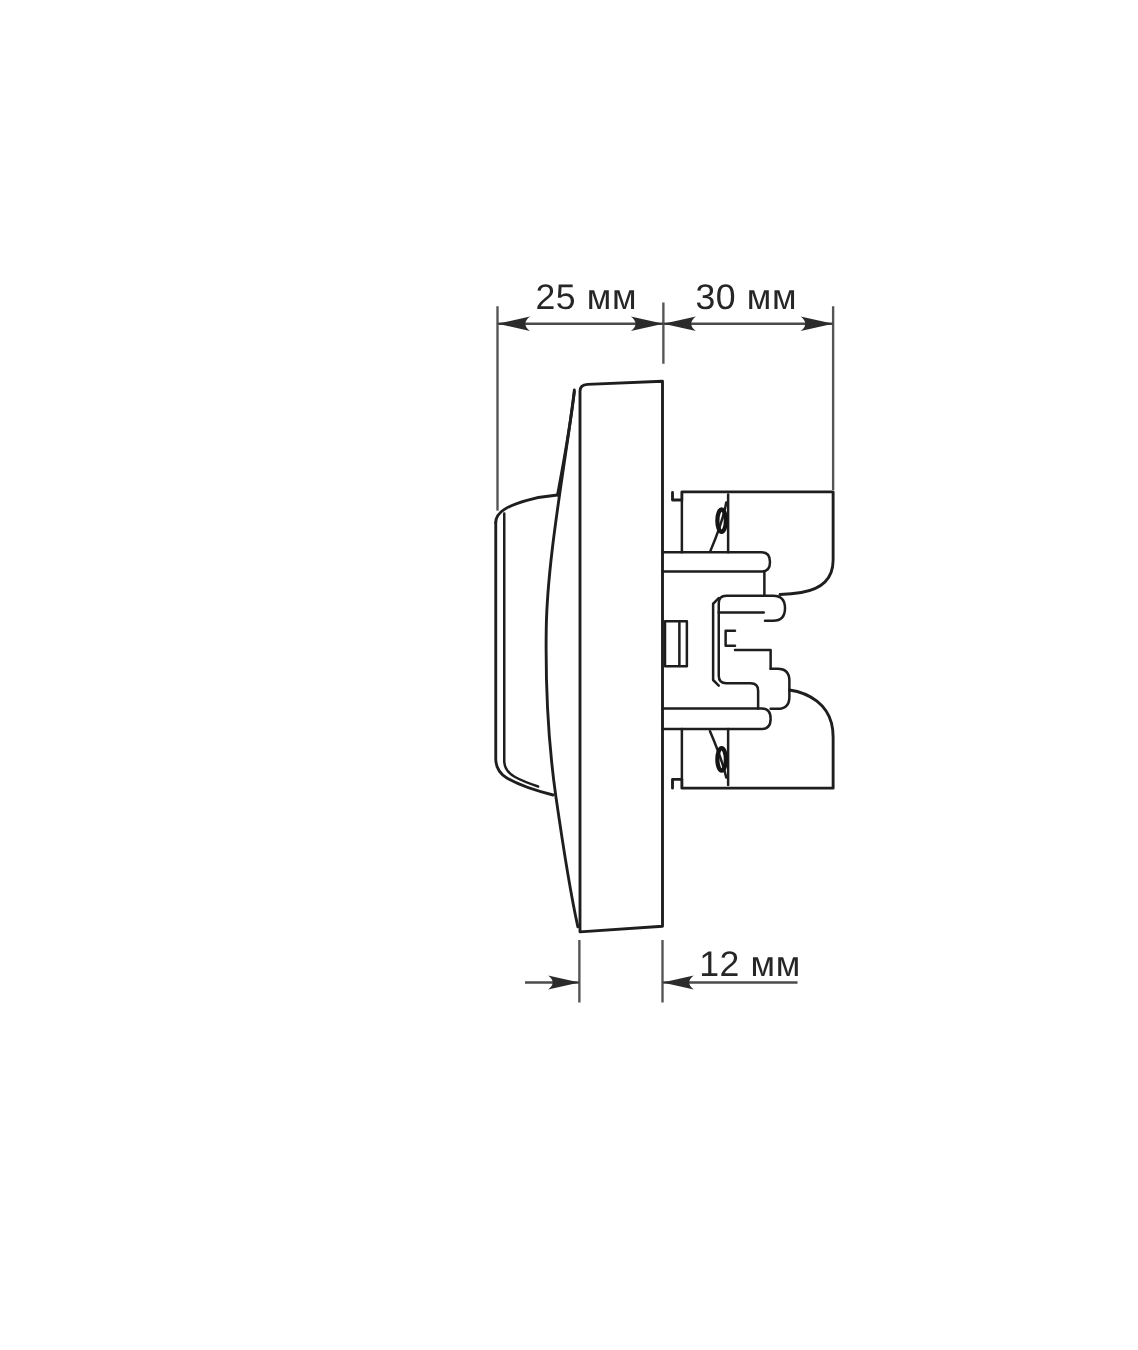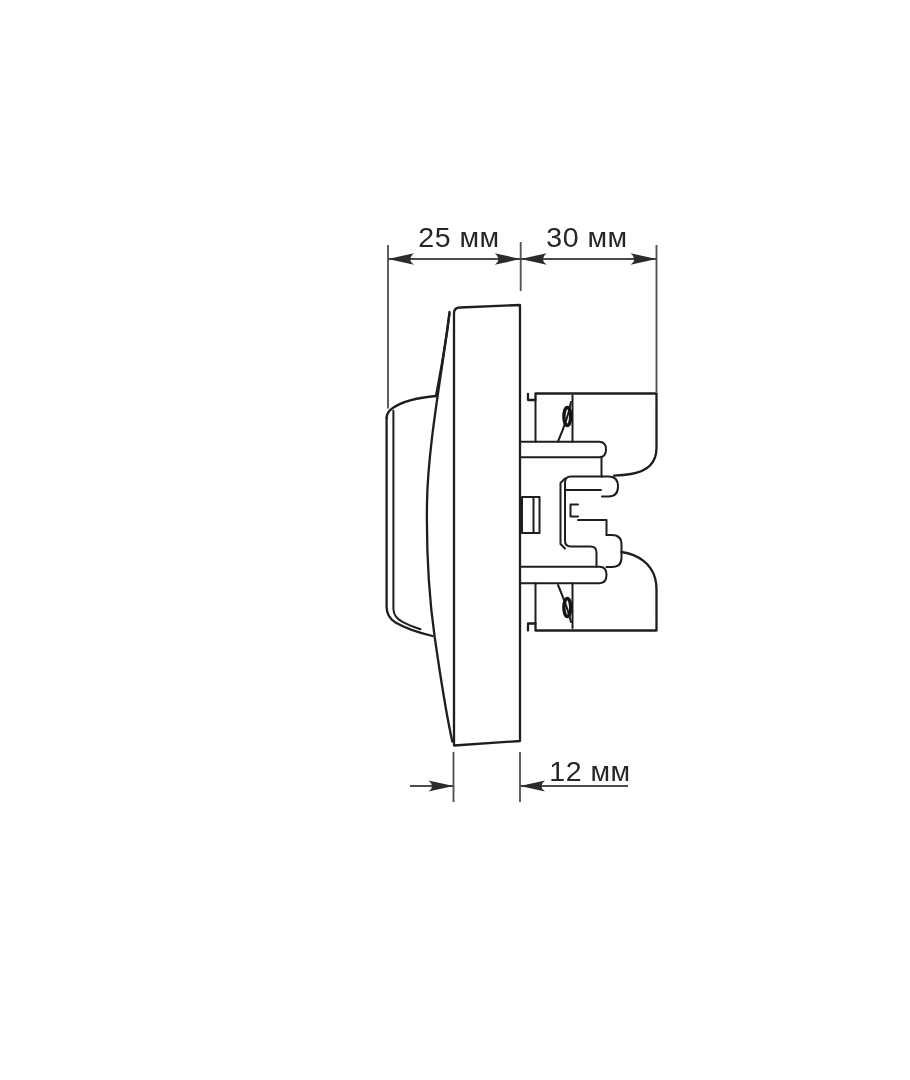--- a/index.html
+++ b/index.html
@@ -2,20 +2,21 @@
 <html><head>
 <meta charset="utf-8">
 <style>
   html, body { margin: 0; padding: 0; background: #ffffff; }
   .page {
     position: relative;
     width: 792px;
     height: 1080px;
     background: #ffffff;
     overflow: hidden;
+    margin-left: 10px;
   }
   svg { display: block; }
   .outline  { stroke: #1e1e1e; fill: none; stroke-width: 2.3; stroke-linecap: round; stroke-linejoin: round; }
   .detail   { stroke: #1e1e1e; fill: none; stroke-width: 2.0; stroke-linecap: round; stroke-linejoin: round; }
   .screwtip { stroke: #141414; fill: none; stroke-width: 3.4; }
   .dimline  { stroke: #4b4b4b; fill: none; stroke-width: 1.9; }
   .extline  { stroke: #555555; fill: none; stroke-width: 1.9; }
   .arrow    { fill: #2b2b2b; stroke: none; }
   text.dimlabel {
     font-family: "Liberation Sans", "DejaVu Sans", sans-serif;

